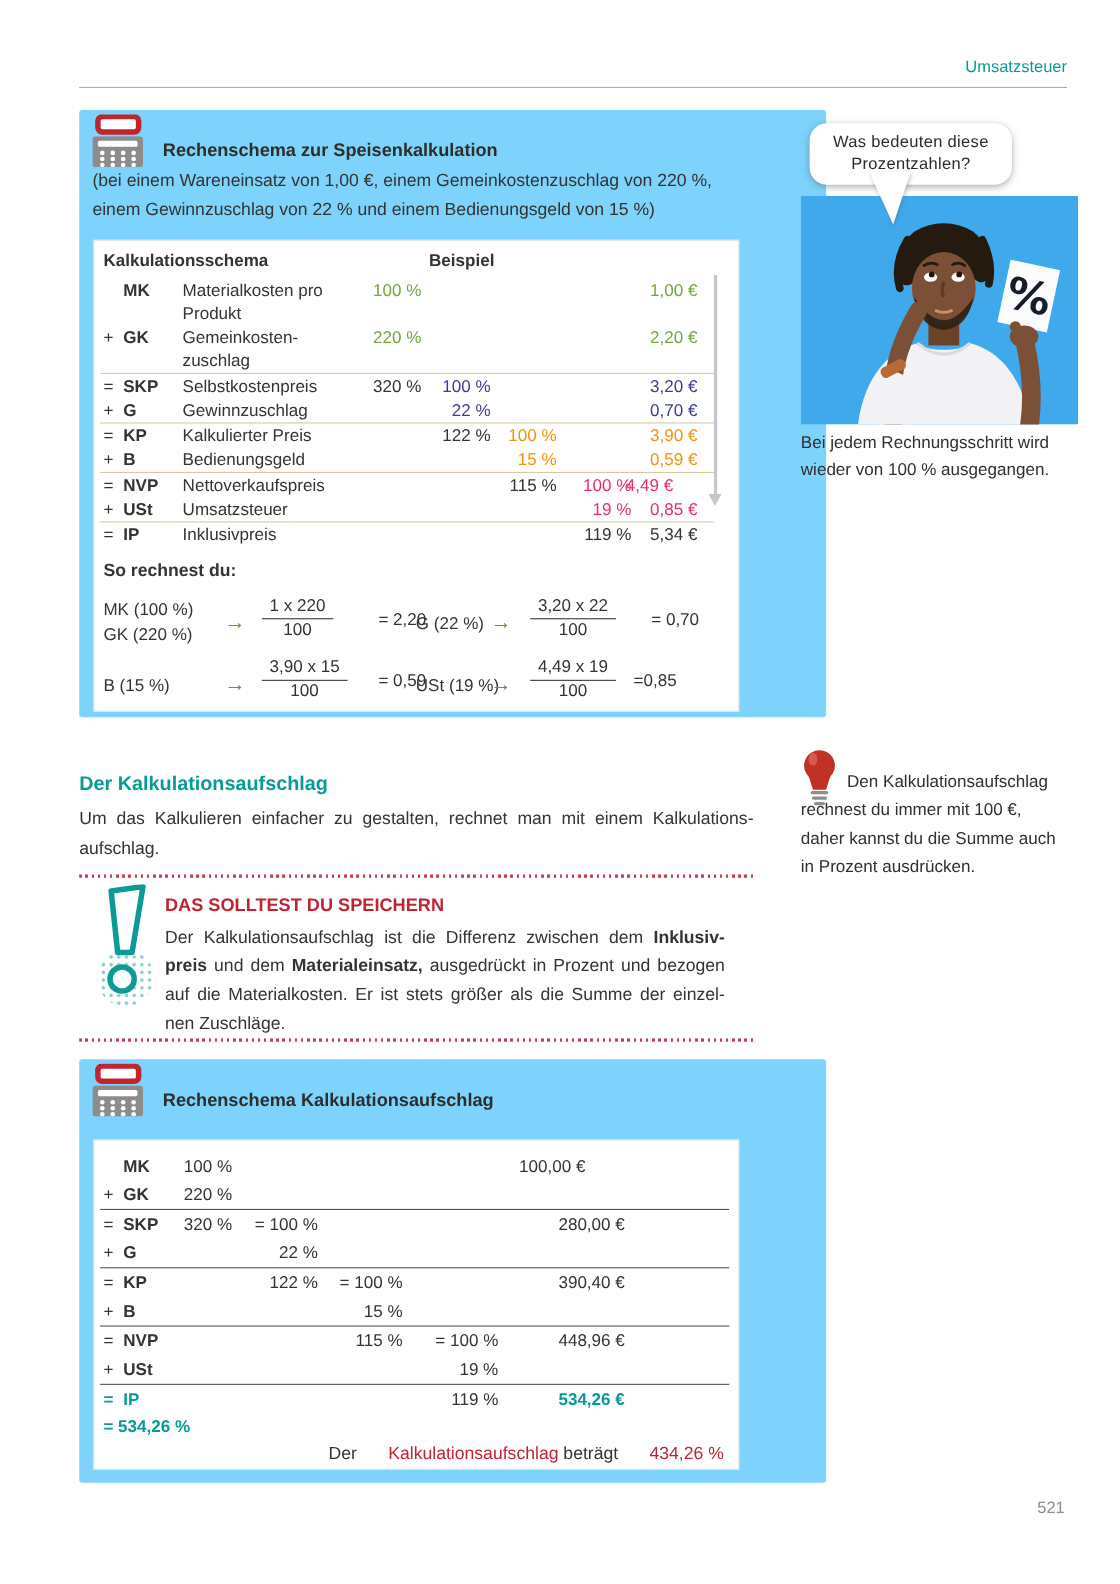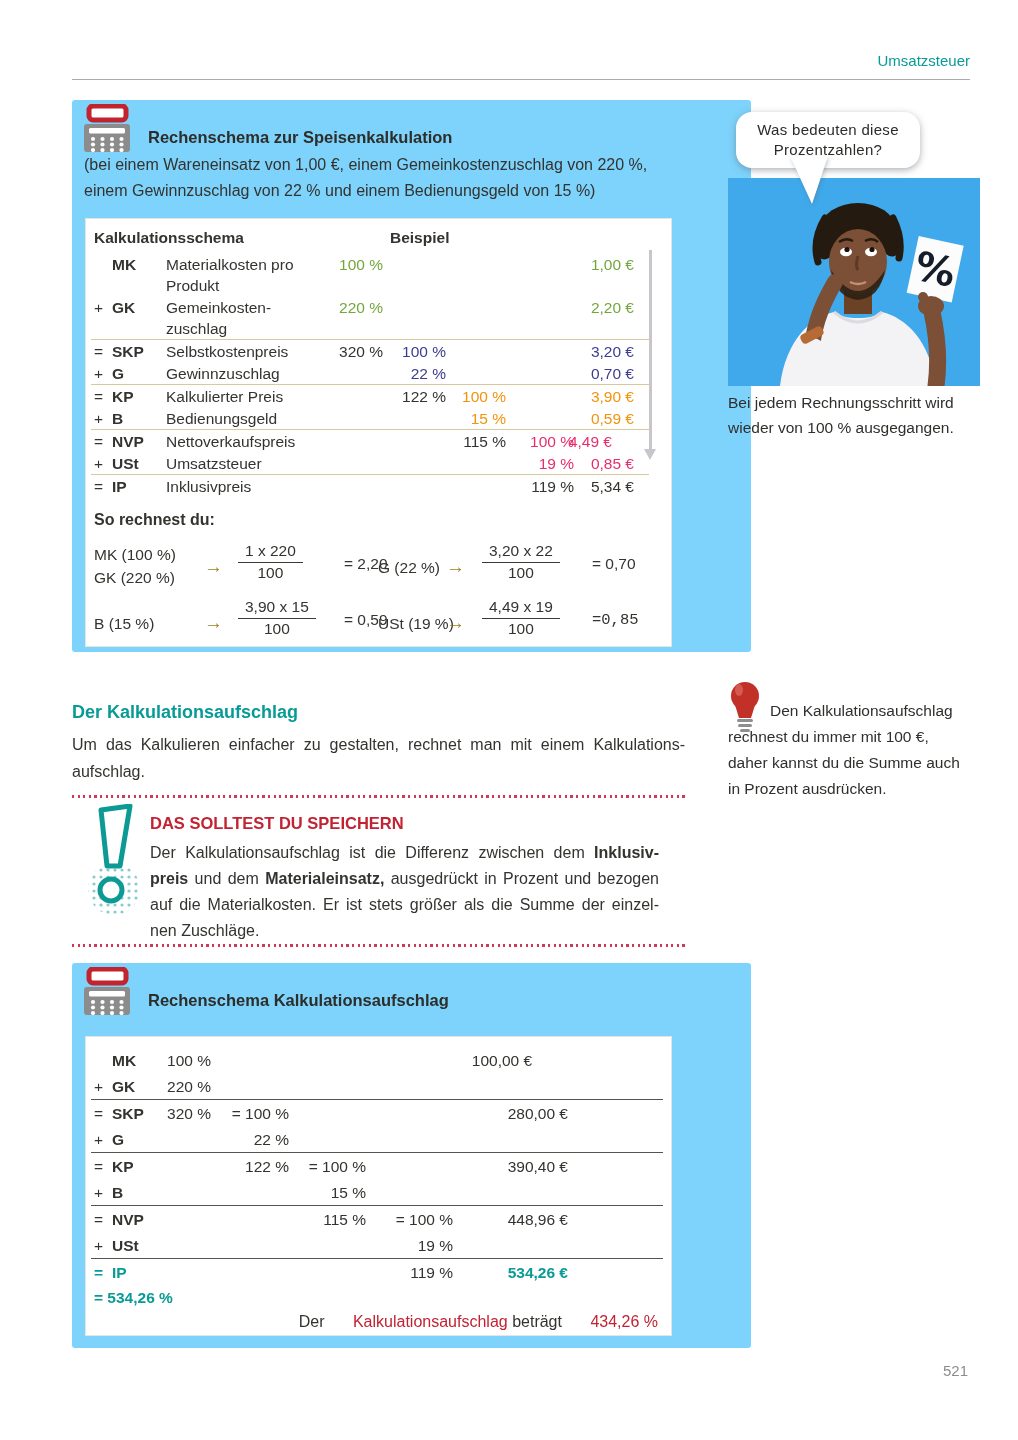--- a/index.html
+++ b/index.html
@@ -211,21 +211,21 @@
             <span class="num">3,90 x 15</span>
             <span class="den">100</span>
           </span>
           <span class="f-res" style="left: 258px; top: 14px;">= 0,59</span>
           <span class="f-label" style="left: 292px; top: 17px;">USt  (19 %)</span>
           <span class="f-arrow" style="left: 360px; top: 17px;">→</span>
           <span class="frac" style="left: 396px;">
             <span class="num">4,49 x 19</span>
             <span class="den">100</span>
           </span>
-          <span class="f-res" style="left: 506px; top: 14px; font-family: Liberation Mono, monospace;">=0,85</span>
+          <span class="f-res" style="left: 490px; top: 14px;">=0,85</span>
         </div>
     </div>
   </section>
 
   <div class="bubble">
     <div>Was bedeuten diese</div>
     <div>Prozentzahlen?</div>
   </div>
   <svg class="bubble-tail" width="56" height="52" viewBox="0 0 56 52">
     <polygon points="8,0 46,0 30,48" fill="#ffffff"></polygon>

